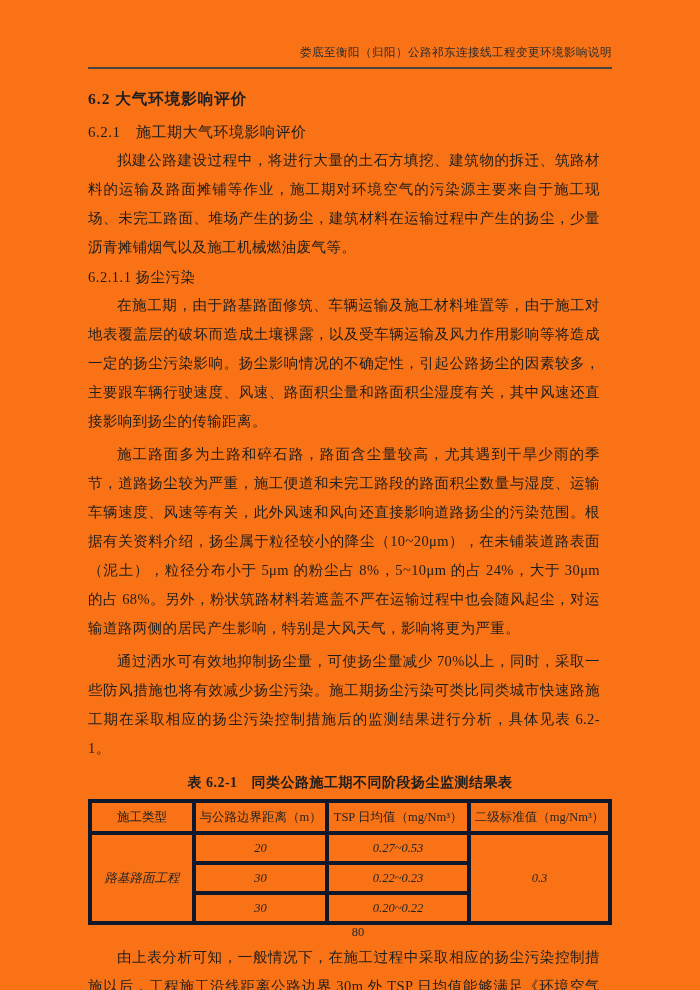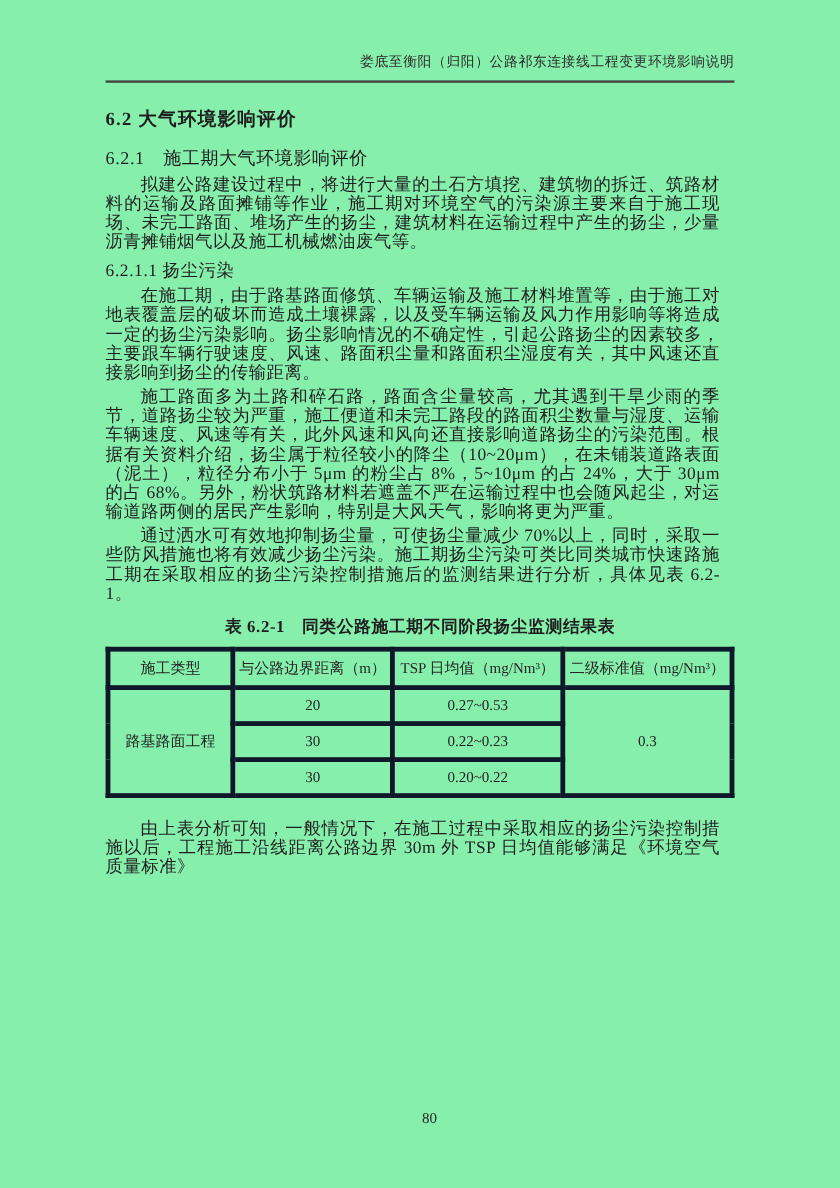--- a/index.html
+++ b/index.html
@@ -6,21 +6,21 @@
     margin: 0;
     padding: 0;
     background: #ffffff;
   }
   .page {
     position: relative;
     width: 700px;
     height: 990px;
     box-sizing: border-box;
     padding: 44px 88px 0 88px;
-    background: #86efac;
+    background: #f97316;
     color: #1e1e1e;
     font-family: "Liberation Serif", "DejaVu Serif", serif;
     overflow: hidden;
   }
   .header {
     text-align: right;
     font-size: 11.5px;
     line-height: 17px;
     letter-spacing: 0.5px;
     padding-bottom: 6px;
@@ -41,21 +41,21 @@
   }
   .h3 {
     margin: 6px 0 2px 0;
     font-size: 14.5px;
     font-weight: normal;
     letter-spacing: 0.5px;
   }
   p.body-para {
     margin: 4px 12px 0 0;
     font-size: 14.5px;
-    line-height: 16px;
+    line-height: 29px;
     text-align: justify;
     text-indent: 2em;
     letter-spacing: 0.4px;
   }
   .table-caption {
     margin: 11px 0 7px 0;
     text-align: center;
     font-size: 14px;
     font-weight: bold;
     letter-spacing: 0.5px;
@@ -74,21 +74,21 @@
   table.data-table td {
     border: 4px solid #0f172a;
     text-align: center;
     vertical-align: middle;
     font-weight: normal;
     padding: 0 2px;
     overflow: hidden;
     white-space: nowrap;
   }
   table.data-table th { height: 28px; }
-  table.data-table td { height: 26px; }
+  table.data-table td { height: 26px; font-style: italic; }
   .page-number {
     position: absolute;
     bottom: 50px;
     left: 8px;
     width: 700px;
     text-align: center;
     font-size: 12.5px;
     color: #2a2a2a;
   }
 </style>

